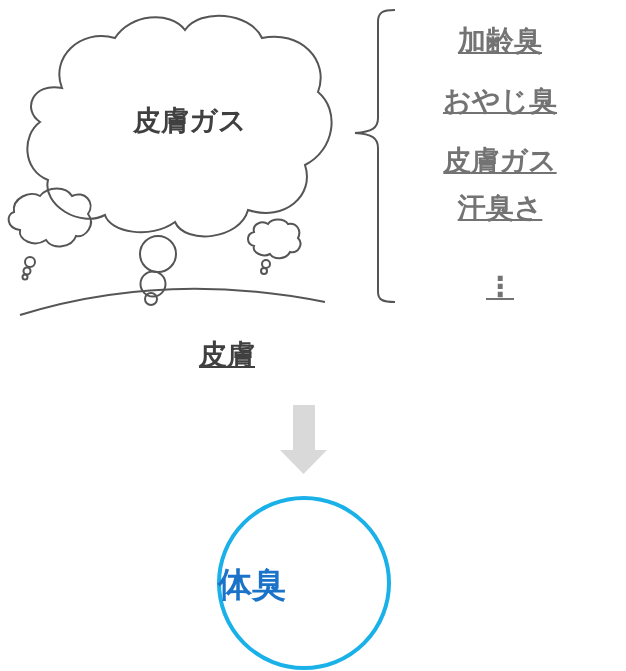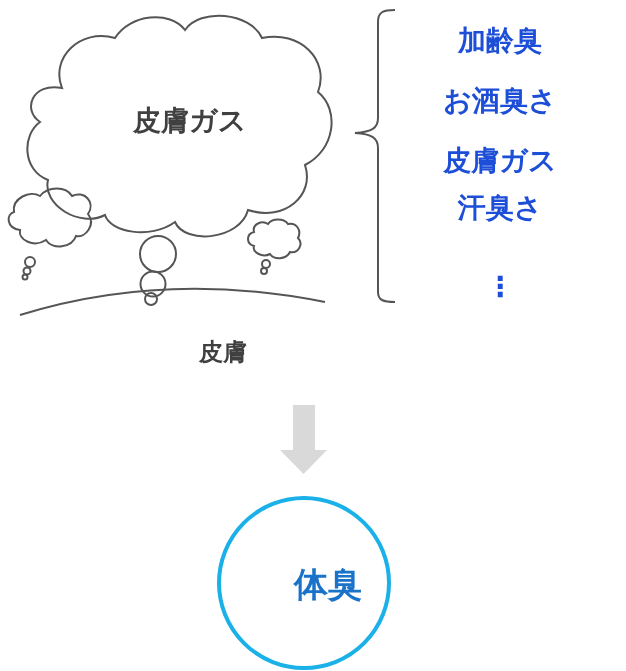--- a/index.html
+++ b/index.html
@@ -1,24 +1,24 @@
 <!DOCTYPE html>
 <html><head>
   <meta charset="utf-8">
   <style>
     html, body { margin: 0; padding: 0; background: #ffffff; }
     body { width: 626px; height: 671px; position: relative; overflow: hidden;
            font-family: "DejaVu Sans", "Liberation Sans", sans-serif; }
     svg.art { position: absolute; left: 0; top: 0; }
     .lbl { position: absolute; font-weight: bold; color: #404040; white-space: nowrap; margin-left: 27px; }
     .cloud-label { left: 106px; top: 102px; font-size: 28px; letter-spacing: 0px; }
-    .skin-label { left: 172px; top: 336px; font-size: 24px; }
+    .skin-label { left: 172px; top: 336px; font-size: 28px; text-decoration: underline; }
     .list { position: absolute; left: 420px; top: 22px; width: 160px; }
-    .list-item { position: absolute; left: 0; width: 160px; text-align: center; font-size: 28px; font-weight: bold; color: #1d4ed8; }
-    .result-label { position: absolute; left: 218px; top: 562px; width: 144px; text-align: right;
+    .list-item { position: absolute; left: 0; width: 160px; text-align: center; font-size: 28px; font-weight: bold; color: #737373; text-decoration: underline; }
+    .result-label { position: absolute; left: 218px; top: 562px; width: 144px; text-align: left;
                     font-size: 34px; font-weight: bold; color: #1a73c9; }
   </style>
 </head>
 <body>
 
 <svg class="art" width="626" height="671" viewBox="0 0 626 671">
 
   <g fill="none" stroke="#555" stroke-width="2">
     <path d="M62,88 C50,58 80,28 115,38 C130,14 170,10 185,30 C200,8 250,12 262,38 C300,30 330,60 318,92 C340,110 335,150 305,165 C315,195 285,222 248,210 C240,240 185,245 175,222 C150,240 110,232 105,215 C80,228 42,205 48,180 C22,170 22,135 40,122 C22,110 32,82 62,88 Z"></path>
   </g>
@@ -52,19 +52,19 @@
   </g>
 
   <circle cx="304" cy="583" r="85" fill="#fff" stroke="#1ab0e8" stroke-width="4"></circle>
 </svg>
 
 <div class="lbl cloud-label">皮膚ガス</div>
 <div class="lbl skin-label">皮膚</div>
 
 <div class="list">
   <div class="list-item" style="top:0px">加齢臭</div>
-  <div class="list-item" style="top:60px">お酒臭さ</div>
+  <div class="list-item" style="top:60px">おやじ臭</div>
   <div class="list-item" style="top:120px">皮膚ガス</div>
   <div class="list-item" style="top:167px">汗臭さ</div>
   <div class="list-item" style="top:248px">⋮</div>
 </div>
 
 <div class="result-label">体臭</div>
 
 </body></html>

